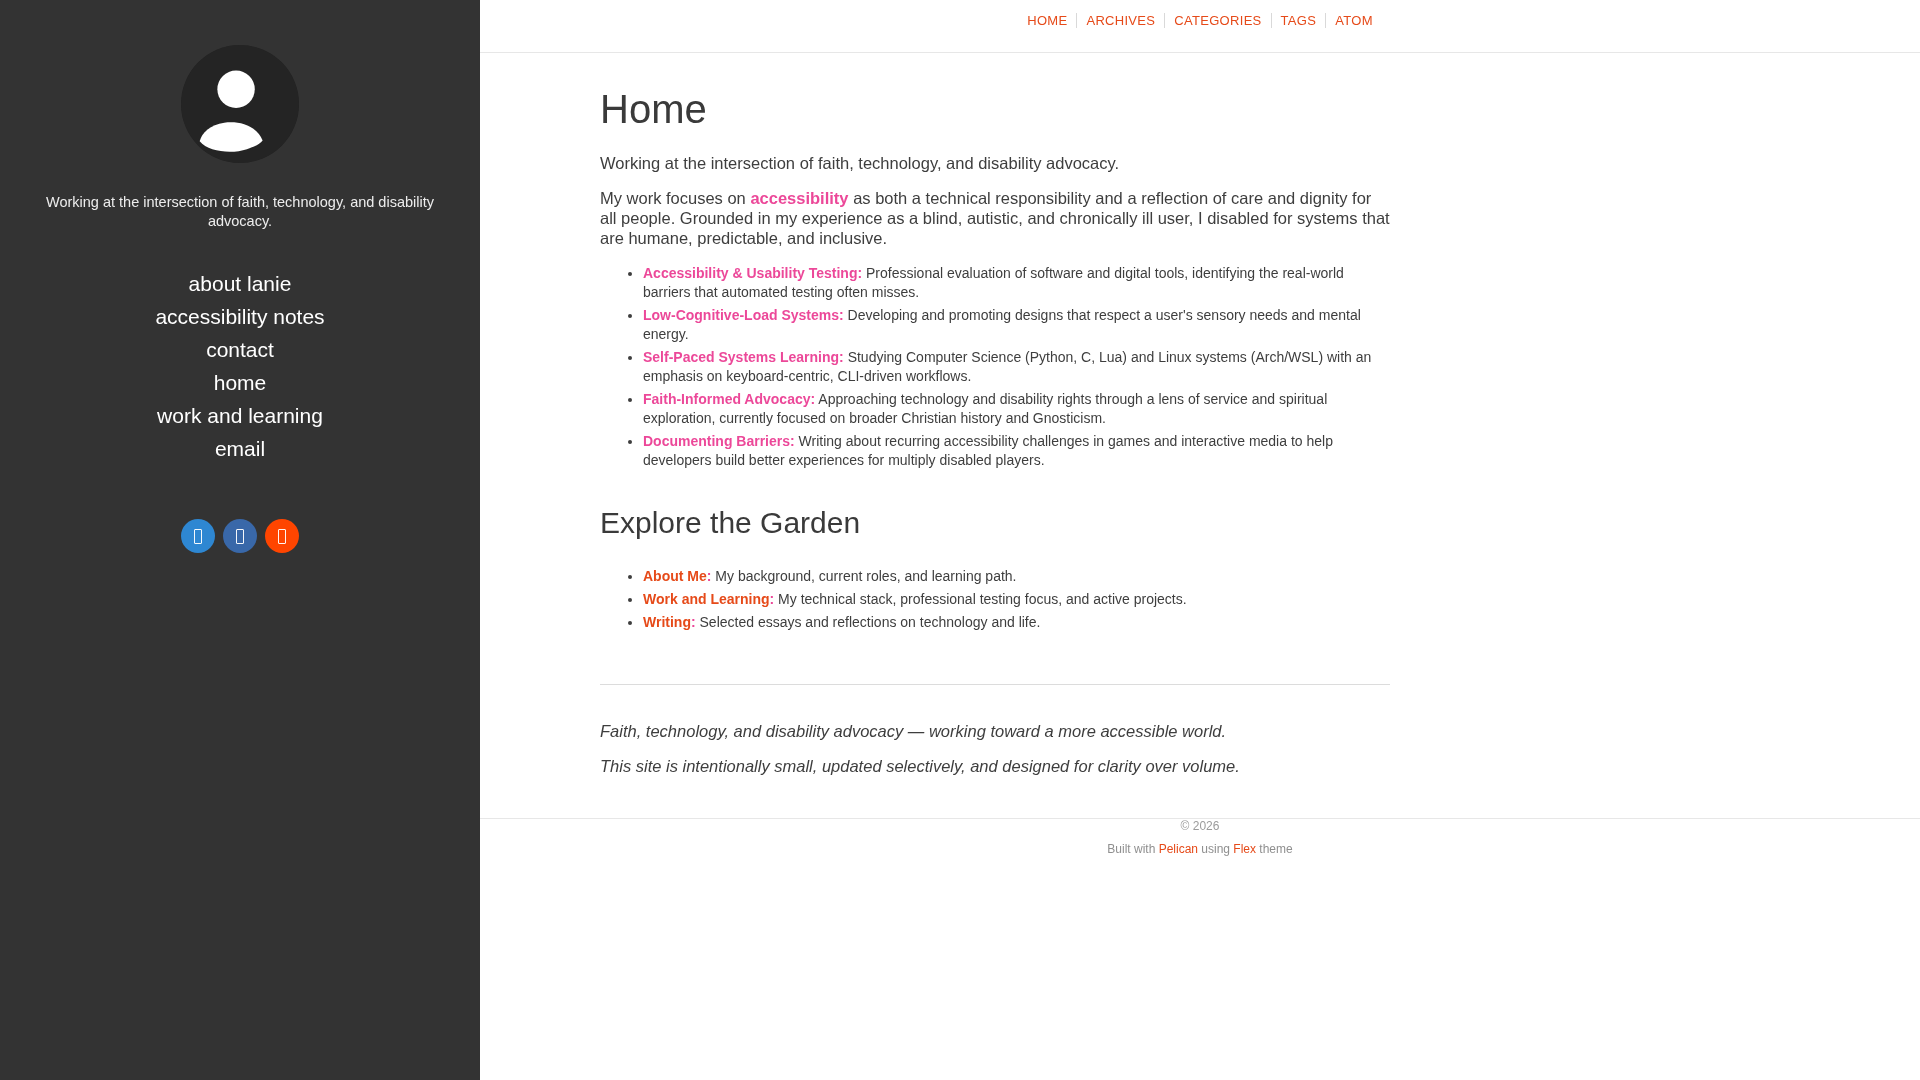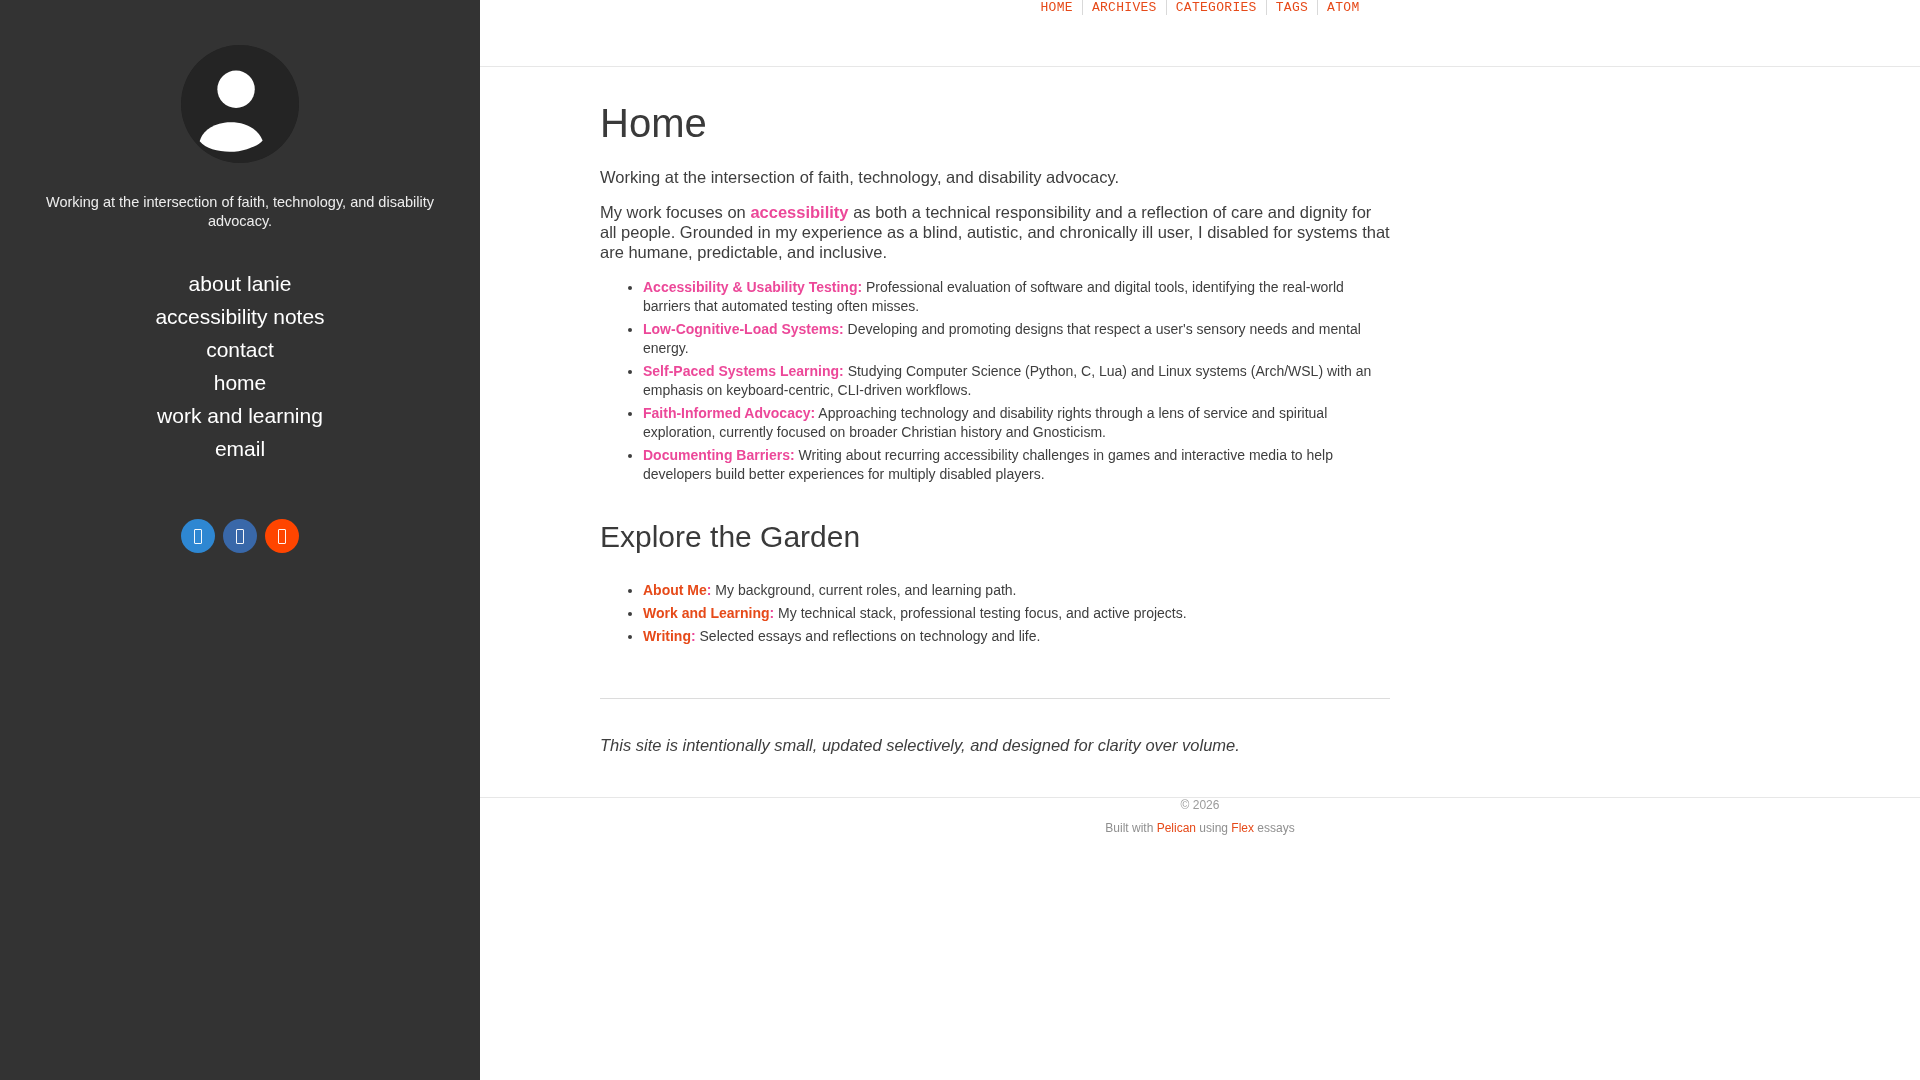--- a/index.html
+++ b/index.html
@@ -46,23 +46,22 @@
   .sc-2{background:#3968a9;}
   .sc-3{background:#ff4500;}
   .tofu{
     display:block;width:8px;height:15px;
     border:1px solid rgba(255,255,255,.95);border-radius:1px;
   }
 
   
   .main{margin-left:480px;}
   .top-nav{
-    height:67px;text-align:center;
+    height:53px;padding-top:13px;text-align:center;
     border-bottom:1px solid var(--border);
-    font-family:Liberation Mono, monospace;
   }
   .top-nav a{
     display:inline-block;vertical-align:top;
     color:var(--accent);font-size:13px;letter-spacing:.3px;line-height:15px;
     text-decoration:none;padding:0 9px;cursor:pointer;
   }
   .top-nav a + a{border-left:1px solid #d9d9d9;}
 
   .content{width:790px;margin-left:120px;}
   h1{
@@ -151,22 +150,23 @@
       <h2>Explore the Garden</h2>
 
       <ul>
         <li><a class="accent">About Me</a><strong>:</strong><span> My background, current roles, and learning path.</span></li>
         <li><a class="accent">Work and Learning</a><strong>:</strong><span> My technical stack, professional testing focus, and active projects.</span></li>
         <li><a class="accent">Writing</a><strong>:</strong><span> Selected essays and reflections on technology and life.</span></li>
       </ul>
 
       <hr>
 
+      <p class="em">Faith, technology, and disability advocacy — working toward a more accessible world.</p>
       <p class="em">This site is intentionally small, updated selectively, and designed for clarity over volume.</p>
     </main>
 
     <footer class="page-footer">
       <div>© 2026</div>
-      <div class="built"><span>Built with </span><a class="footlink">Pelican</a><span> using </span><a class="footlink">Flex</a><span> essays</span></div>
+      <div class="built"><span>Built with </span><a class="footlink">Pelican</a><span> using </span><a class="footlink">Flex</a><span> theme</span></div>
     </footer>
 
   </div>
 </div>
 
 </body></html>

